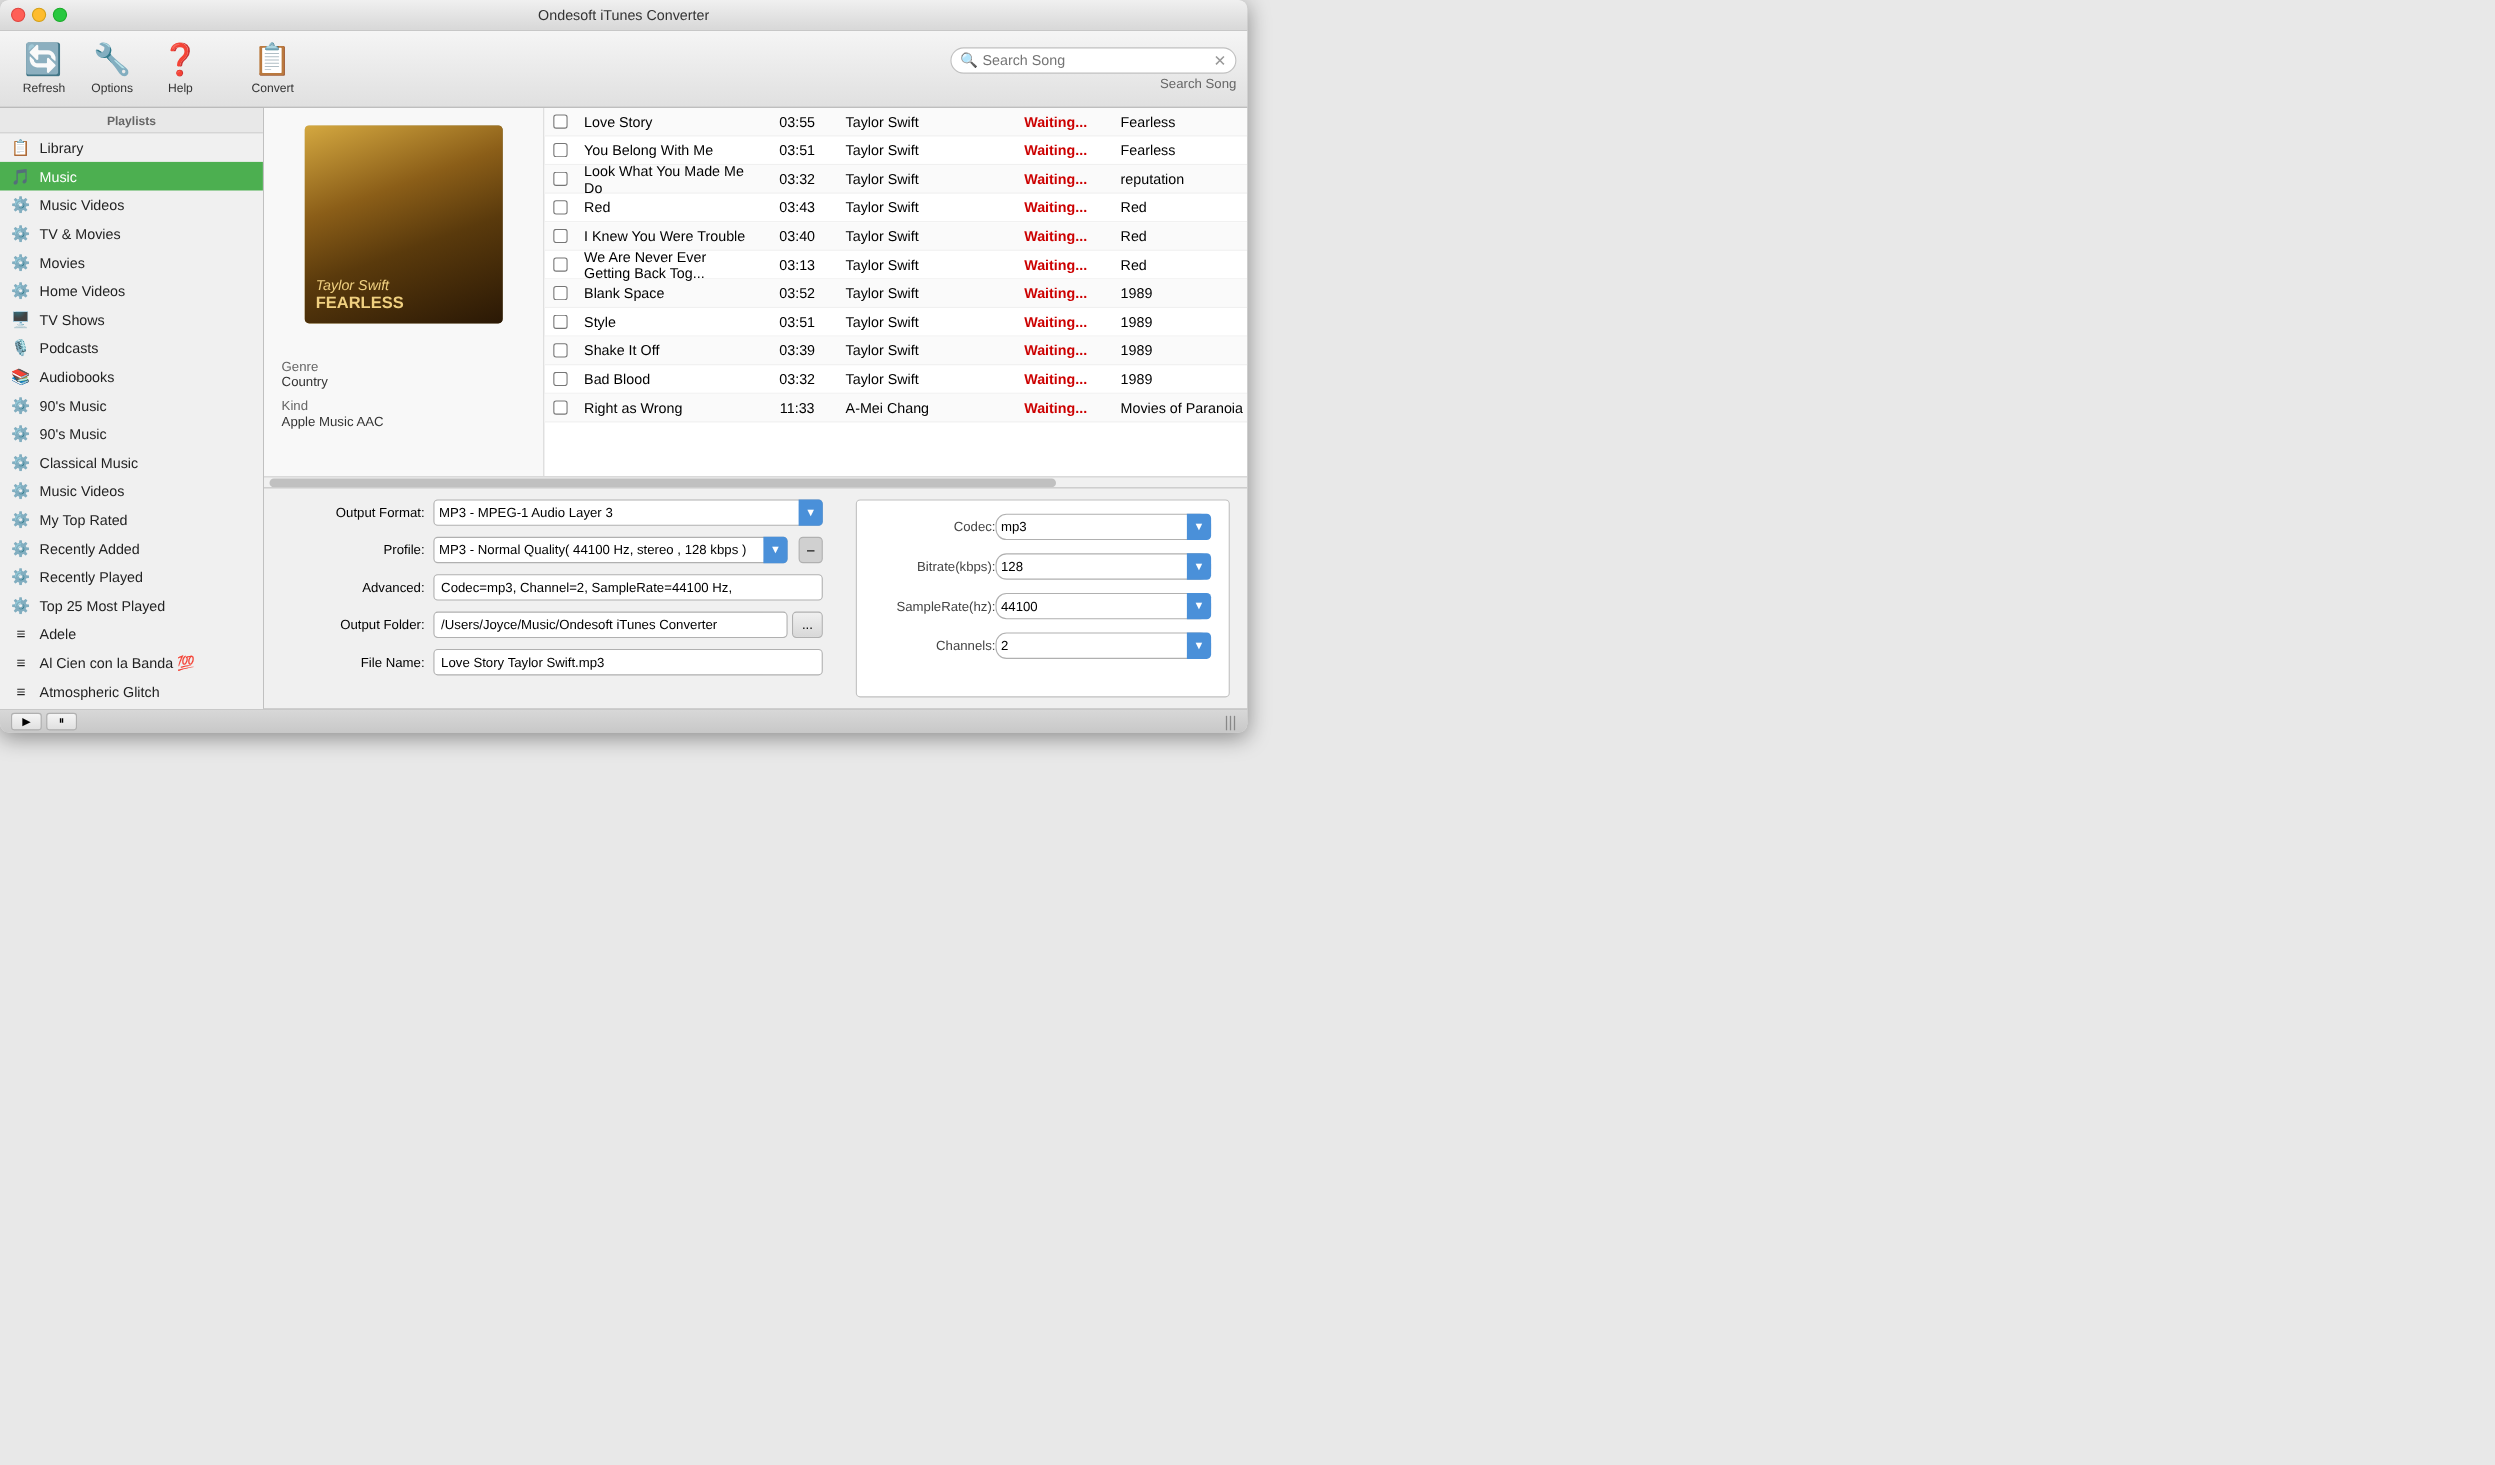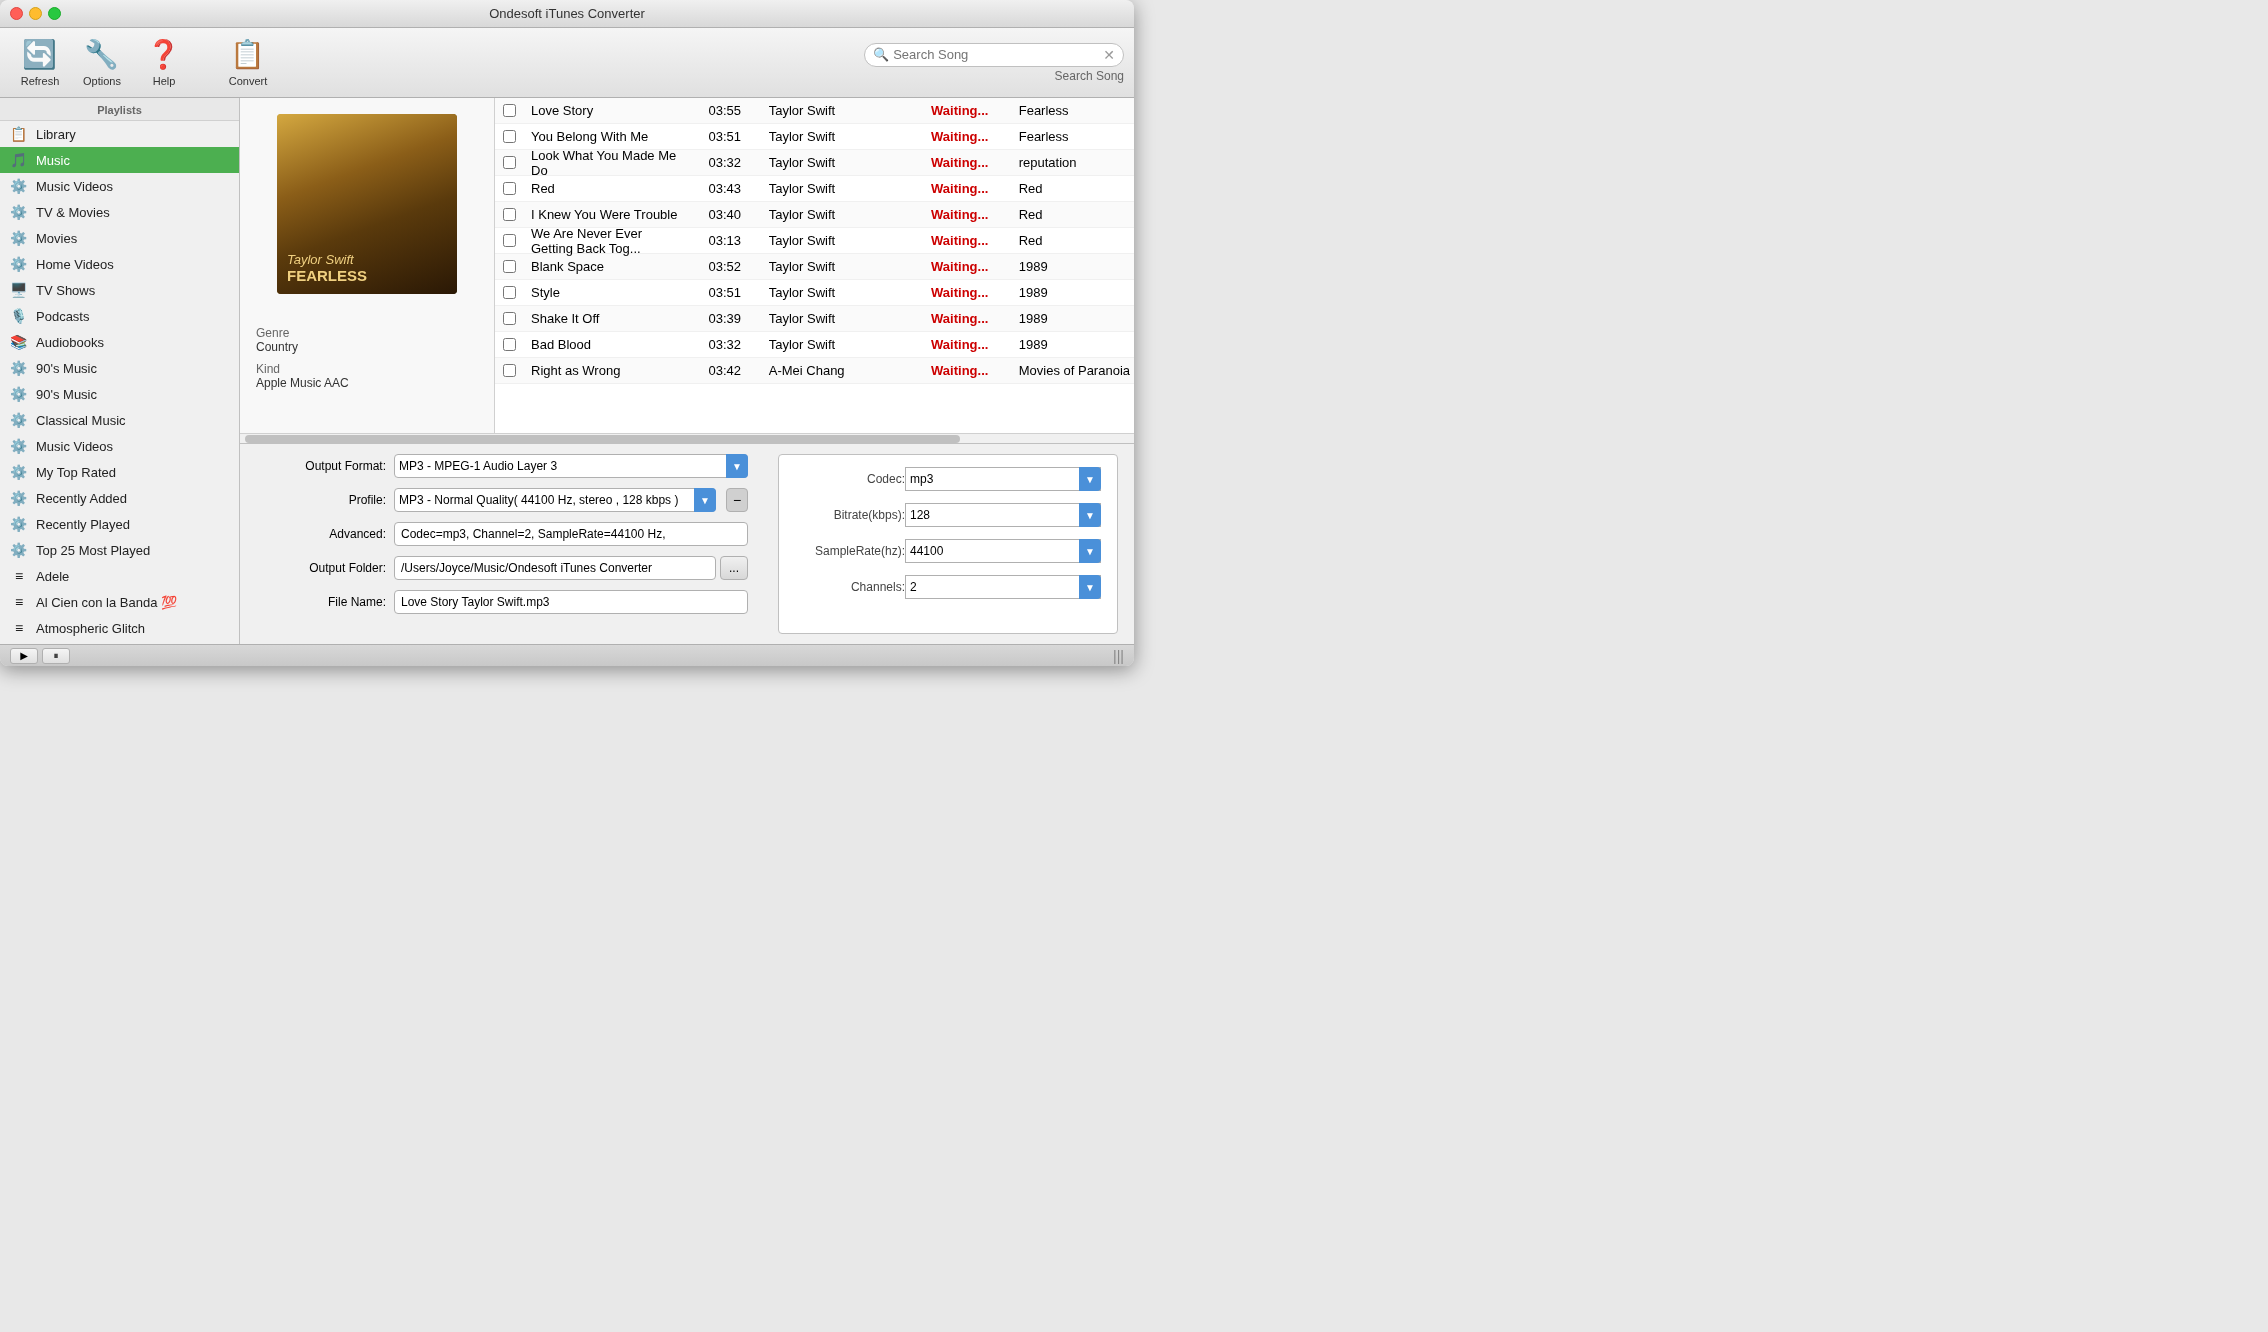--- a/index.html
+++ b/index.html
@@ -308,21 +308,21 @@
     }
     .right-select-wrapper {
       flex: 1;
       position: relative;
       display: flex;
     }
     .right-select-wrapper select {
       width: 100%;
       height: 24px;
       border: 1px solid #b0b0b0;
-      border-radius: 0;
+      border-radius: 10px;
       background: white;
       font-size: 12px;
       padding: 0 4px;
       appearance: none;
       -webkit-appearance: none;
     }
     .right-arrow {
       position: absolute;
       right: 0;
       top: 0;
@@ -637,21 +637,21 @@
     <div class="col-duration">03:32</div>
     <div class="col-artist">Taylor Swift</div>
     <div class="col-status waiting">Waiting...</div>
     <div class="col-album">1989</div>
   </div>
             <div class="song-row">
     <div class="checkbox-cell">
       <input type="checkbox" style="">
     </div>
     <div class="col-name" style="flex:2;padding-left:8px;">Right as Wrong</div>
-    <div class="col-duration">03:42</div>
+    <div class="col-duration">11:33</div>
     <div class="col-artist">A-Mei Chang</div>
     <div class="col-status waiting">Waiting...</div>
     <div class="col-album">Movies of Paranoia</div>
   </div>
           </div>
       </div>
     </div>
 
     <div style="height:10px; background:#f0f0f0; border-top:1px solid #d0d0d0;">
       <div style="height:8px; background:#c0c0c0; border-radius:4px; margin:1px 5px; width:80%;"></div>

